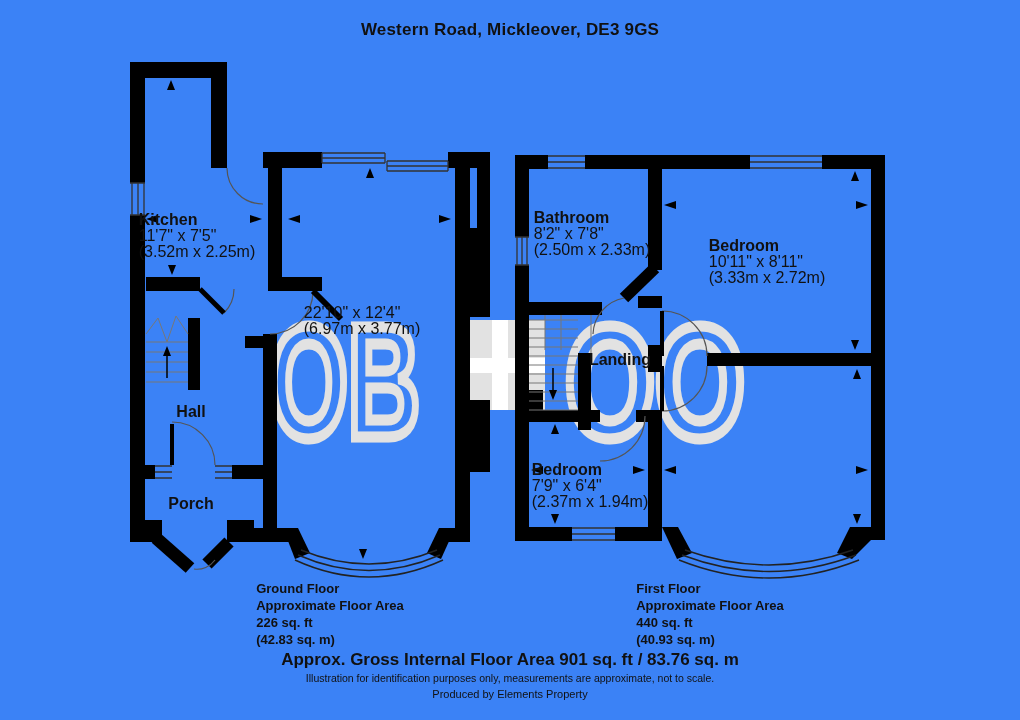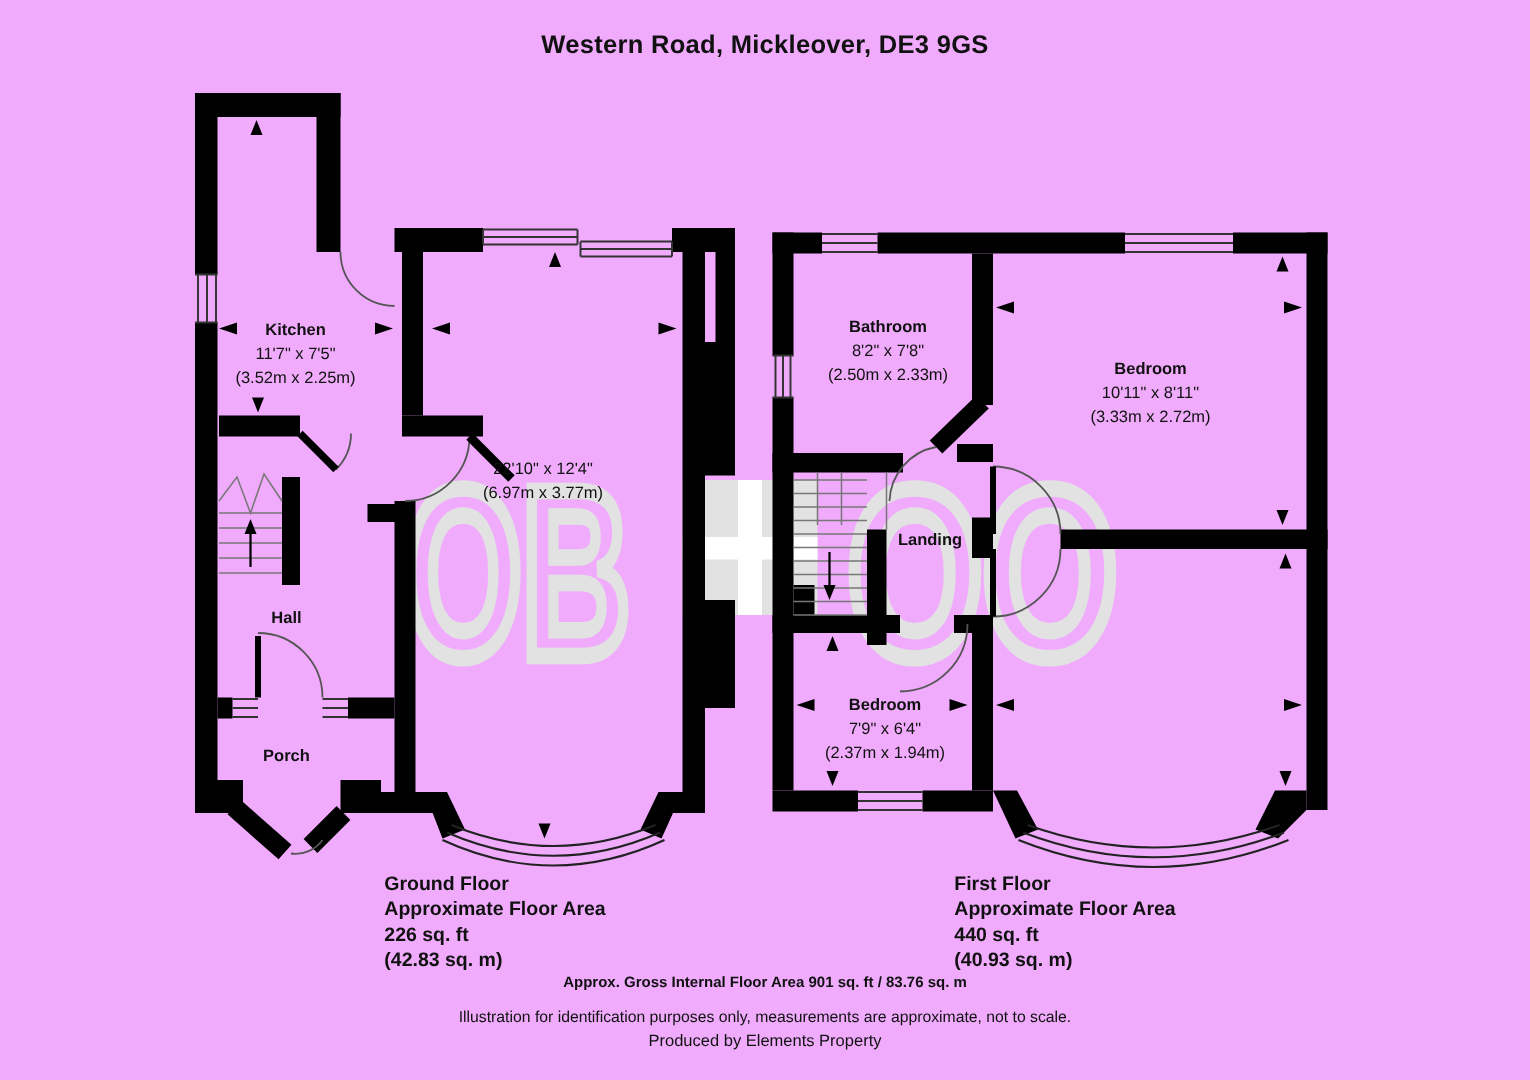--- a/index.html
+++ b/index.html
@@ -1,27 +1,27 @@
 <!DOCTYPE html>
 <html><head>
 <meta charset="utf-8">
 <style>
   html,body{margin:0;padding:0;background:#fff;}
-  .canvas{position:relative;width:1020px;height:720px;background:#f0abfc;
+  .canvas{position:relative;width:1020px;height:720px;background:#3b82f6;
           font-family:"Liberation Sans",sans-serif;color:#111;overflow:hidden;}
   .title{position:absolute;top:20px;left:0;right:0;text-align:center;
          font-size:17px;font-weight:bold;letter-spacing:.2px;}
   svg{position:absolute;left:0;top:0;}
-  .room-label{position:absolute;transform:translateX(-50%);text-align:center;
-              font-size:11px;line-height:16px;white-space:nowrap;}
+  .room-label{position:absolute;transform:translateX(-50%);
+              font-size:16px;line-height:16px;white-space:nowrap;}
   .room-label .rname{font-weight:bold;white-space:pre-line;}
   .caption{position:absolute;transform:translateX(-50%);text-align:left;
            font-size:13px;line-height:17px;font-weight:bold;white-space:nowrap;}
   .footer-main{position:absolute;left:0;right:0;text-align:center;top:650px;
-               font-size:10px;font-weight:bold;}
+               font-size:17px;font-weight:bold;}
   .footer-small{position:absolute;left:0;right:0;text-align:center;top:672px;
                 font-size:10.5px;}
   .footer-prod{position:absolute;left:0;right:0;text-align:center;top:688px;
                font-size:11px;}
 </style>
 </head>
 <body>
 
 <div class="canvas">
 

